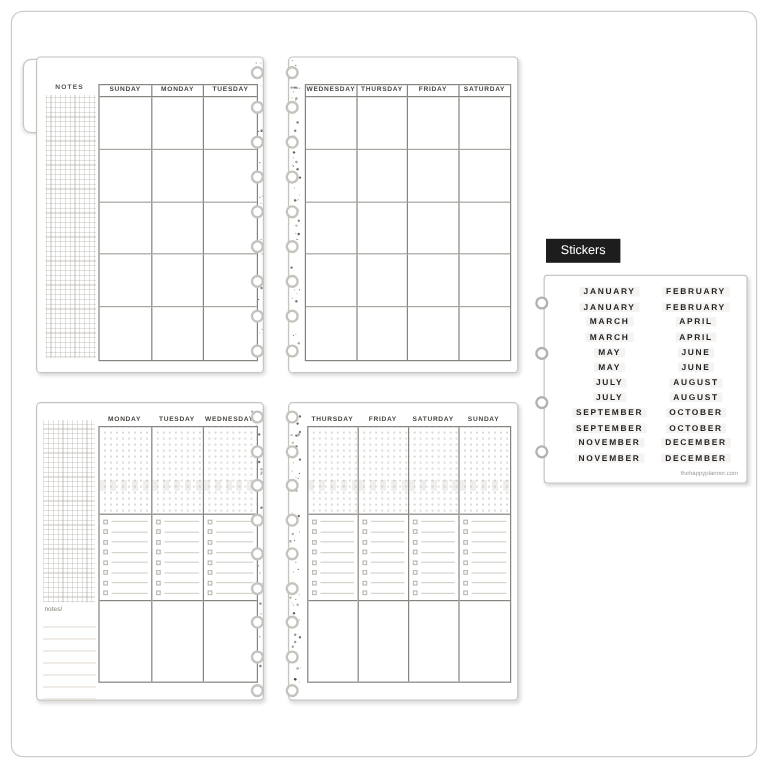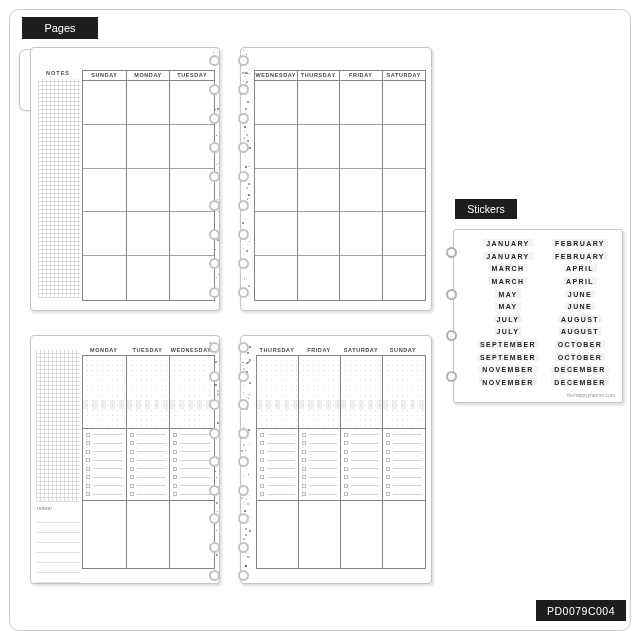--- a/index.html
+++ b/index.html
@@ -78,23 +78,21 @@
   .month{font-size:7px;font-weight:bold;letter-spacing:1.4px;color:#221f1e;
          background:#f4f3f1;padding:1px 3px 0 3px;border-radius:1px;white-space:nowrap;}
   .sfooter{position:absolute;right:7px;bottom:4px;font-size:5px;color:#9b9b9b;}
 </style>
 </head>
 <body>
 
 <div id="scene">
   <div class="frame"></div>
 
-  <div class="badge" id="badge-pages">Pages</div>
   <div class="badge" id="badge-stickers">Stickers</div>
-  <div class="badge" id="badge-sku">PD0079C004</div>
 
   <div class="tab"></div>
 
   <div class="page" id="m-left">
     <div class="notes-label" style="left:6px;top:22px;width:42px;">NOTES</div>
     <div class="gridpaper" style="left:7px;top:31px;width:42px;height:219px;"></div>
     <div class="cal" style="--c:3;left:51px;top:22px;width:131px;height:229px;">
       <div class="cal-head">
         <div class="hcell">SUNDAY</div>
         <div class="hcell">MONDAY</div>

